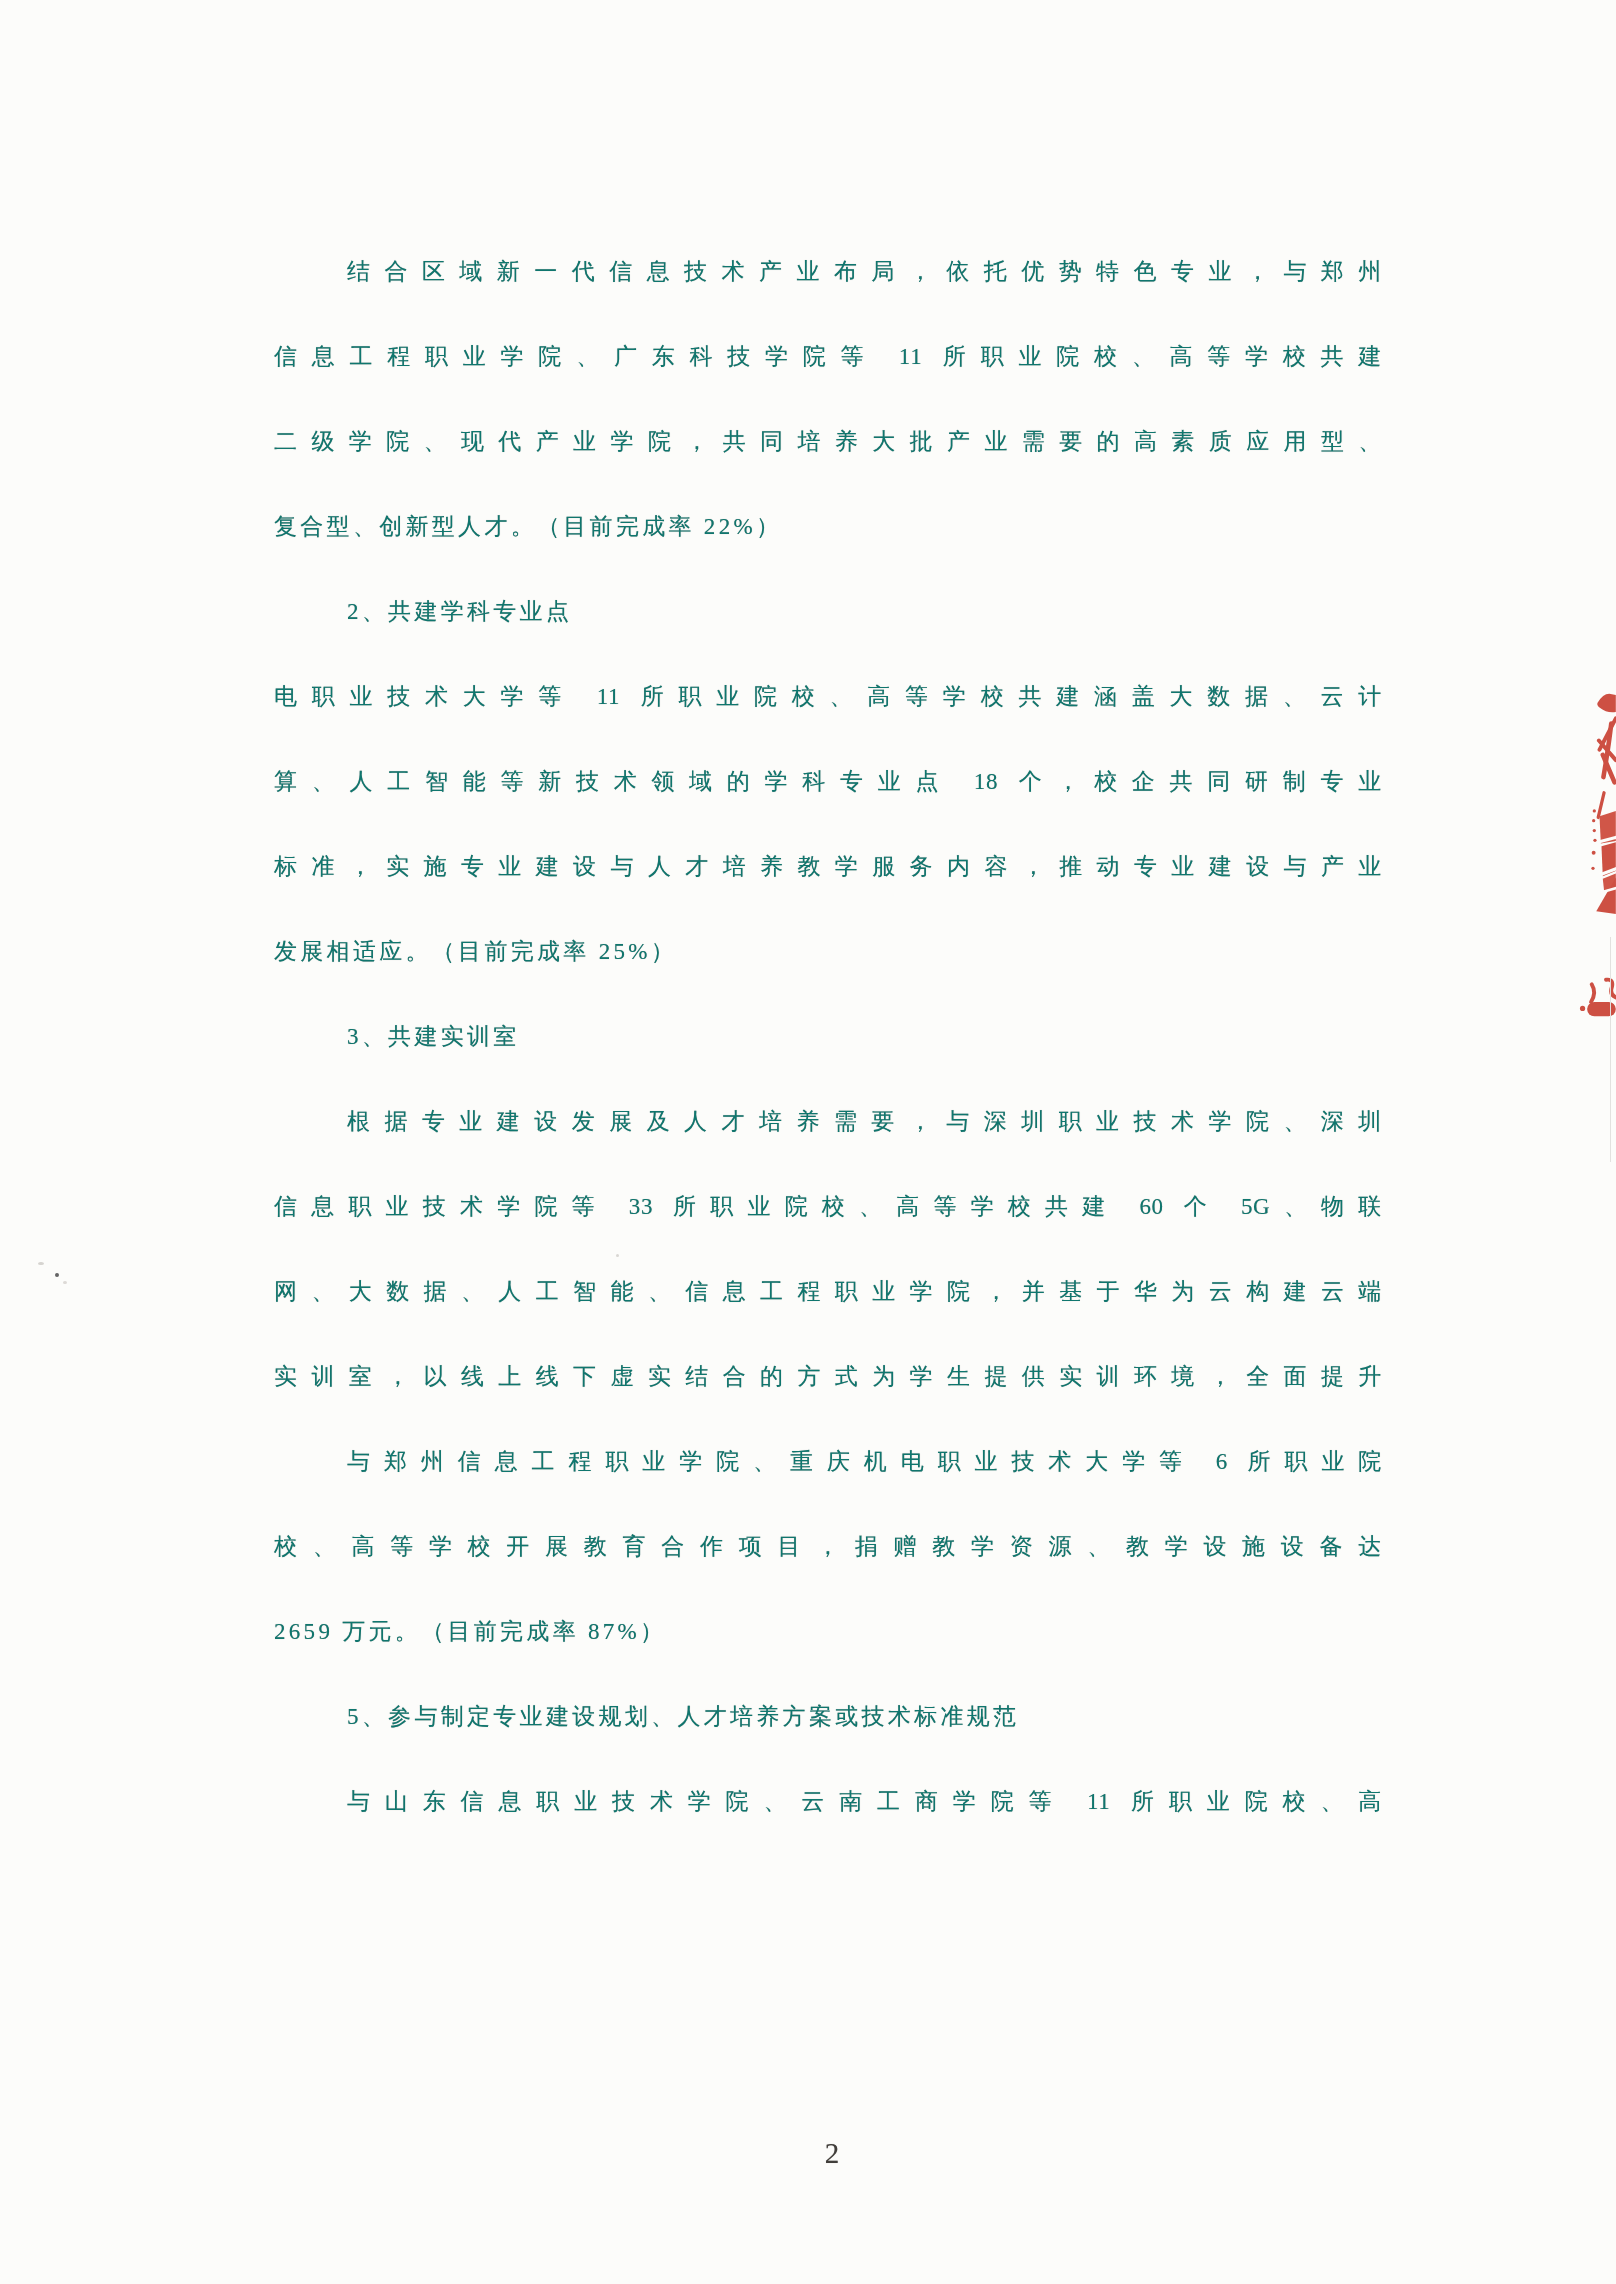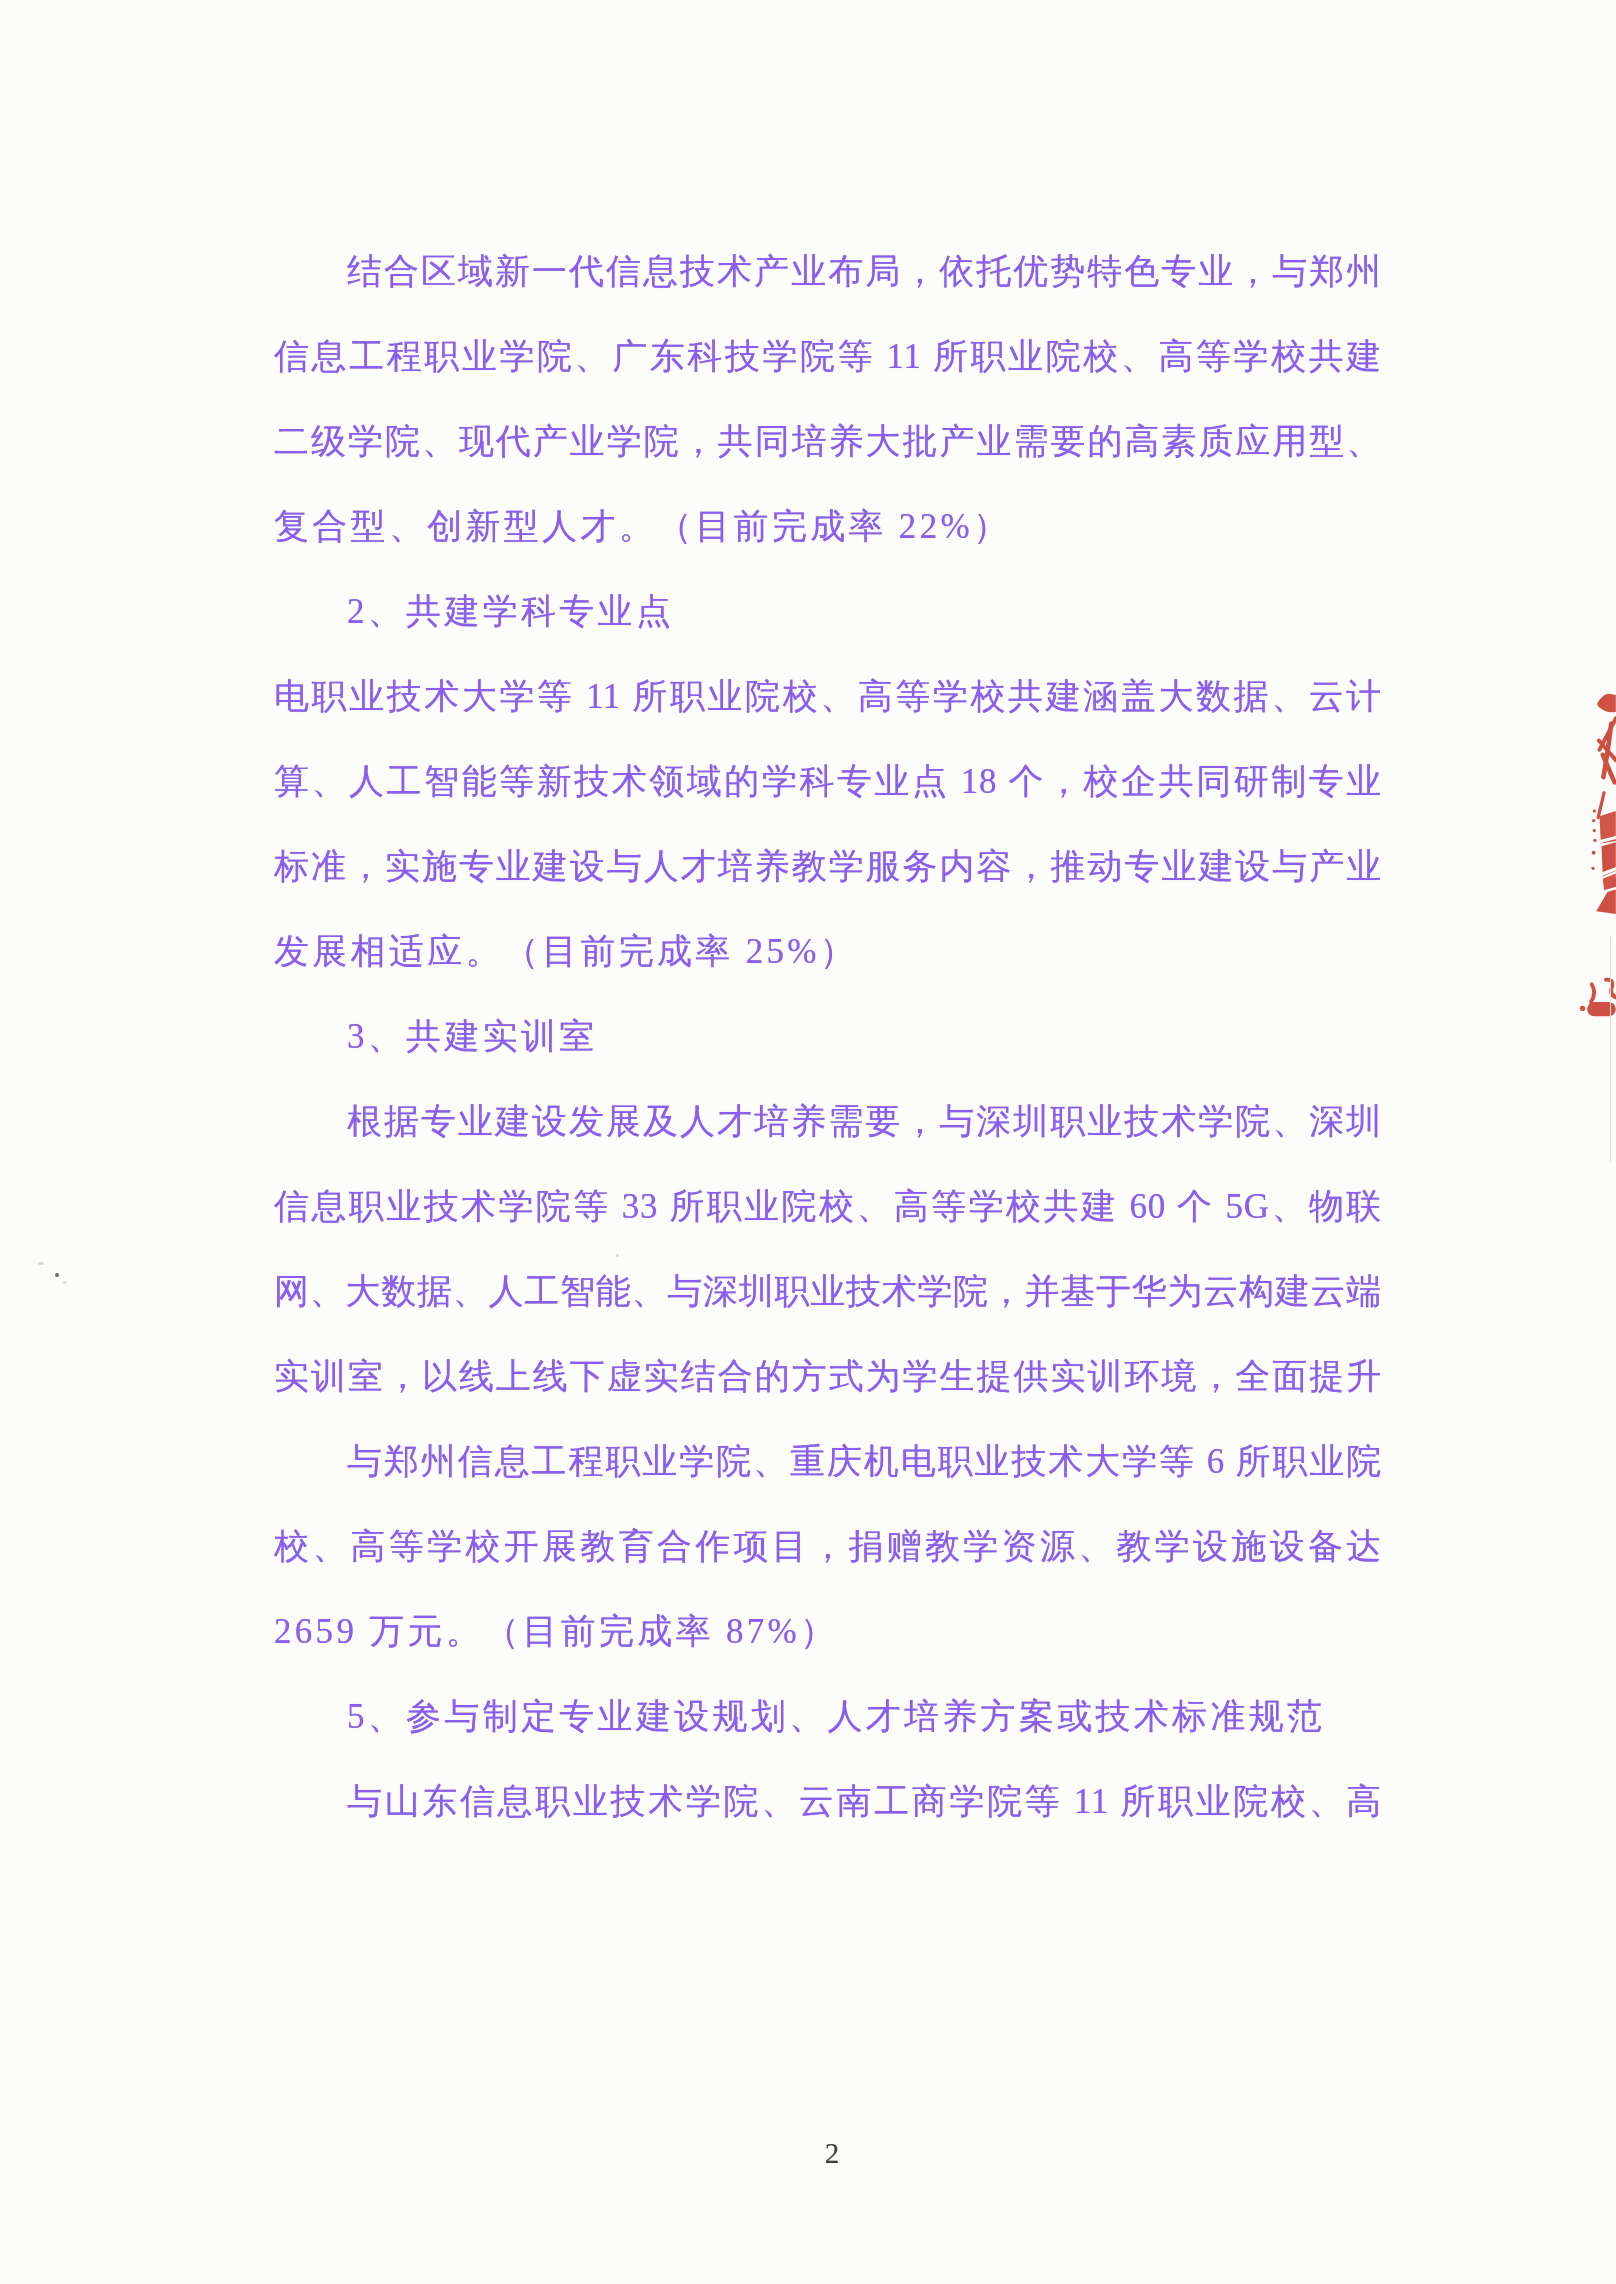--- a/index.html
+++ b/index.html
@@ -11,23 +11,23 @@
     font-family:"Liberation Serif","DejaVu Serif",serif;
   }
   .text-block {
     position:absolute;
     left:274px; top:229px;
     width:1108px;
   }
   .line {
     height:85px;
     line-height:85px;
-    font-size:35px;
+    font-size:23px;
     letter-spacing:3.3px;
-    color:#8b5cf6;
+    color:#0f766e;
     white-space:pre;
     text-shadow:0 0 0.7px rgba(45,42,38,0.45);
     overflow:visible;
   }
   .line.justify {
     white-space:normal;
     letter-spacing:0.7px;
     text-align:justify;
     text-align-last:justify;
   }
@@ -70,21 +70,21 @@
       <div class="line justify">二级学院、现代产业学院，共同培养大批产业需要的高素质应用型、</div>
       <div class="line">复合型、创新型人才。（目前完成率 22%）</div>
       <div class="line indent">2、共建学科专业点</div>
       <div class="line justify">电职业技术大学等 11 所职业院校、高等学校共建涵盖大数据、云计</div>
       <div class="line justify">算、人工智能等新技术领域的学科专业点 18 个，校企共同研制专业</div>
       <div class="line justify">标准，实施专业建设与人才培养教学服务内容，推动专业建设与产业</div>
       <div class="line">发展相适应。（目前完成率 25%）</div>
       <div class="line indent">3、共建实训室</div>
       <div class="line indent justify">根据专业建设发展及人才培养需要，与深圳职业技术学院、深圳</div>
       <div class="line justify">信息职业技术学院等 33 所职业院校、高等学校共建 60 个 5G、物联</div>
-      <div class="line justify">网、大数据、人工智能、与深圳职业技术学院，并基于华为云构建云端</div>
+      <div class="line justify">网、大数据、人工智能、信息工程职业学院，并基于华为云构建云端</div>
       <div class="line justify">实训室，以线上线下虚实结合的方式为学生提供实训环境，全面提升</div>
       <div class="line indent justify">与郑州信息工程职业学院、重庆机电职业技术大学等 6 所职业院</div>
       <div class="line justify">校、高等学校开展教育合作项目，捐赠教学资源、教学设施设备达</div>
       <div class="line">2659 万元。（目前完成率 87%）</div>
       <div class="line indent">5、参与制定专业建设规划、人才培养方案或技术标准规范</div>
       <div class="line indent justify">与山东信息职业技术学院、云南工商学院等 11 所职业院校、高</div>
     </div>
 
   <div class="page-number">2</div>
 

